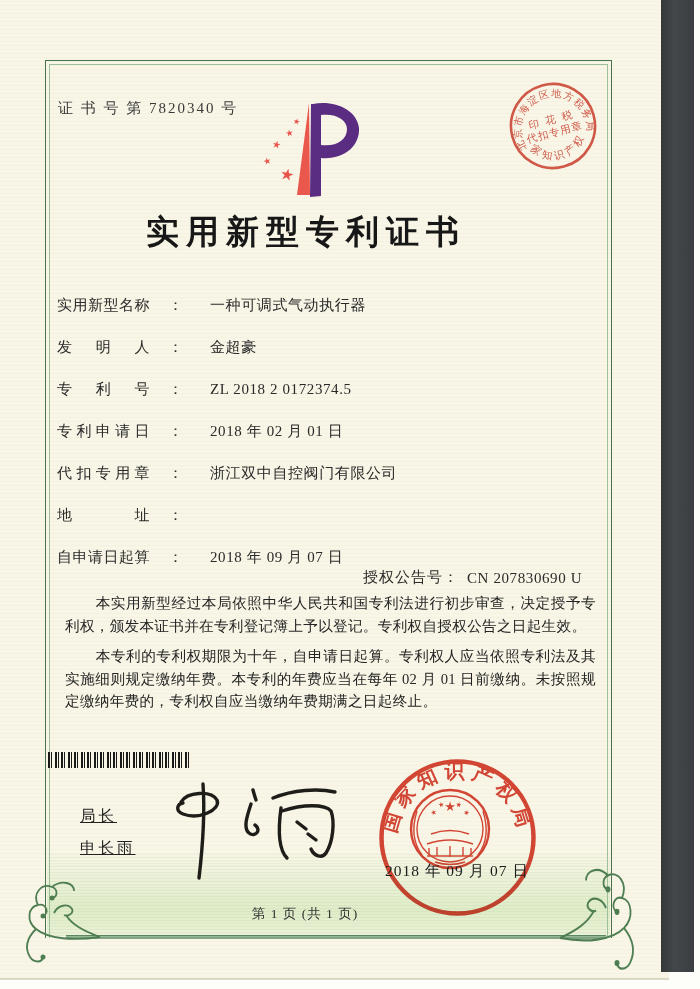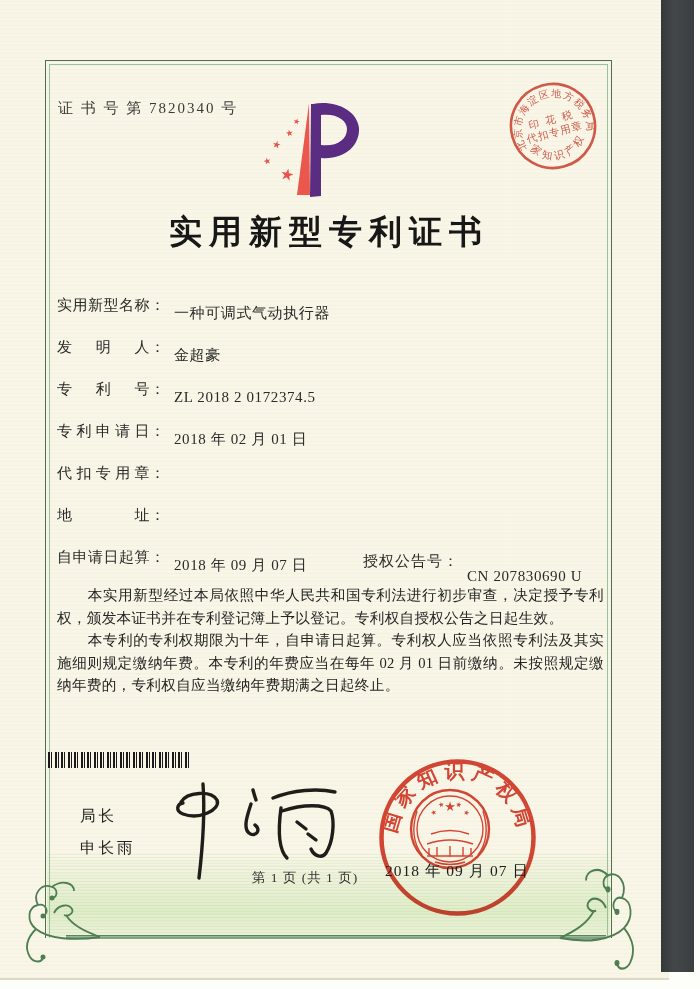--- a/index.html
+++ b/index.html
@@ -34,50 +34,50 @@
       repeating-linear-gradient(0deg, rgba(130,180,110,0.10) 0 1px, rgba(0,0,0,0) 1px 3px),
       linear-gradient(to bottom, rgba(208,232,182,0) 0%, rgba(203,229,176,0.55) 70%, rgba(208,232,182,0.30) 100%);
   }
   .cert-no{
     position:absolute;left:58px;top:99px;font-size:15px;letter-spacing:2px;color:#3a3a3a;z-index:2;
   }
   .logo{position:absolute;left:250px;top:100px;z-index:2;}
   .tax-stamp{position:absolute;left:503px;top:76px;z-index:3;opacity:0.9;mix-blend-mode:multiply;}
   .title{
     position:absolute;left:0;top:210px;width:612px;text-align:center;z-index:2;
-    font-size:33px;font-weight:600;letter-spacing:7px;color:#171717;padding-left:23px;
+    font-size:33px;font-weight:600;letter-spacing:7px;color:#171717;
   }
   .fields{position:absolute;left:57px;top:284px;width:548px;z-index:2;}
-  .field-row{height:42px;display:flex;align-items:center;font-size:15px;color:#2a2a2a;position:relative;}
+  .field-row{height:42px;display:flex;align-items:center;font-size:15px;color:#2a2a2a;position:relative;gap:18px;}
   .f-label{display:inline-block;width:93px;text-align:justify;text-align-last:justify;letter-spacing:0.5px;}
   .f-colon{margin-right:9px;}
-  .f-value{white-space:pre-wrap;letter-spacing:0.6px;margin-top:16px;}
-  .grant-pair{position:absolute;left:306px;top:16px;height:42px;display:flex;align-items:flex-start;}
+  .f-value{white-space:pre-wrap;letter-spacing:0.6px;}
+  .grant-pair{position:absolute;left:306px;top:9px;height:42px;display:flex;align-items:flex-end;}
   .grant-pair .f-label{width:auto;letter-spacing:1px;}
   .paragraphs{
     position:absolute;left:57px;top:584px;width:547px;z-index:2;
     font-size:14.6px;line-height:22.5px;color:#242424;text-align:justify;letter-spacing:0.3px;
   }
-  .paragraphs p{margin:0;text-indent:2.1em;white-space:pre-wrap;}
+  .paragraphs p{margin:8px;text-indent:2.1em;white-space:pre-wrap;}
   .barcode{
     position:absolute;left:48px;top:752px;width:142px;height:16px;z-index:2;
     background:repeating-linear-gradient(90deg,
       #1a1a1a 0 1.5px, rgba(0,0,0,0) 1.5px 3px,
       #1a1a1a 3px 4px, rgba(0,0,0,0) 4px 6.5px,
       #1a1a1a 6.5px 9px, rgba(0,0,0,0) 9px 10px,
       #1a1a1a 10px 11px, rgba(0,0,0,0) 11px 13px);
   }
-  .director{position:absolute;left:80px;top:800px;z-index:2;font-size:15.5px;color:#222;letter-spacing:3px;line-height:32px;}
+  .director{position:absolute;left:80px;top:800px;z-index:2;font-size:15.5px;color:#222;letter-spacing:3px;line-height:32px;text-decoration:underline;}
   .signature{position:absolute;left:135px;top:778px;z-index:3;}
   .issue-seal{position:absolute;left:365px;top:745px;z-index:2;opacity:0.93;mix-blend-mode:multiply;}
   .seal-date{
     position:absolute;left:385px;top:861px;z-index:4;font-size:15.5px;color:#1c1c1c;letter-spacing:1px;white-space:pre;
   }
   .footer{
-    position:absolute;left:45px;top:869px;width:520px;text-align:center;z-index:2;
+    position:absolute;left:45px;top:905px;width:520px;text-align:center;z-index:2;
     font-size:13.5px;color:#333;letter-spacing:1px;
   }
   .bottom-deco{position:absolute;left:0;top:845px;z-index:1;}
 </style>
 </head>
 <body>
 
 <div class="paper">
 
   <div class="bottom-tint"></div>
@@ -137,20 +137,21 @@
         <span class="f-value">ZL 2018 2 0172374.5</span>
     </div>
     <div class="field-row">
       <span class="f-label">专利申请日</span>
         <span class="f-colon">：</span>
         <span class="f-value">2018 年 02 月 01 日</span>
     </div>
     <div class="field-row">
       <span class="f-label">代扣专用章</span>
         <span class="f-colon">：</span>
+        <span class="f-value">浙江双中自控阀门有限公司</span>
     </div>
     <div class="field-row">
       <span class="f-label">地址</span>
         <span class="f-colon">：</span>
     </div>
     <div class="field-row">
       <span class="f-label">自申请日起算</span>
         <span class="f-colon">：</span>
         <span class="f-value">2018 年 09 月 07 日</span>
       <span class="grant-pair">

